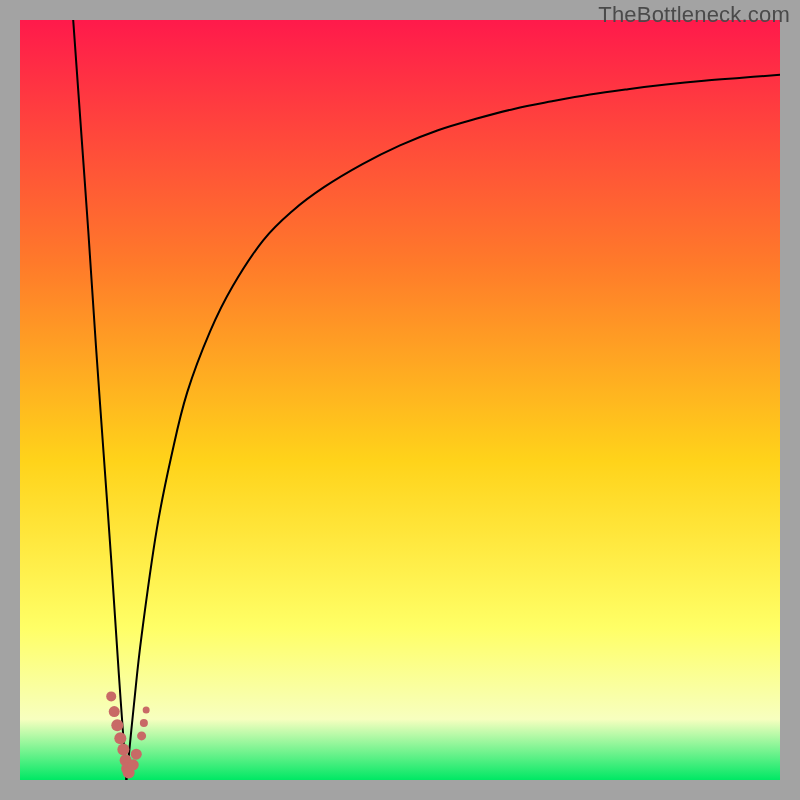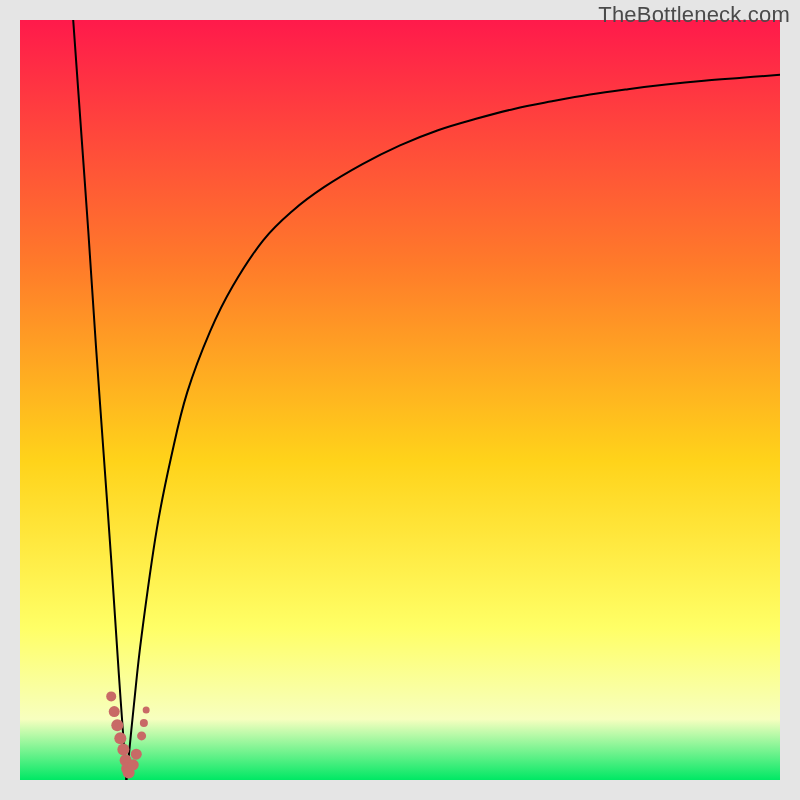--- a/index.html
+++ b/index.html
@@ -8,21 +8,21 @@
     width: 800px;
     height: 800px;
     overflow: hidden;
     background: #000;
     font-family: Arial, Helvetica, sans-serif;
   }
   .frame {
     position: relative;
     width: 800px;
     height: 800px;
-    background: #e5e5e5;
+    background: #a3a3a3;
   }
   .plot-area {
     position: absolute;
     left: 20px;
     top: 20px;
     width: 760px;
     height: 760px;
     overflow: hidden;
   }
   .gradient-bg {

